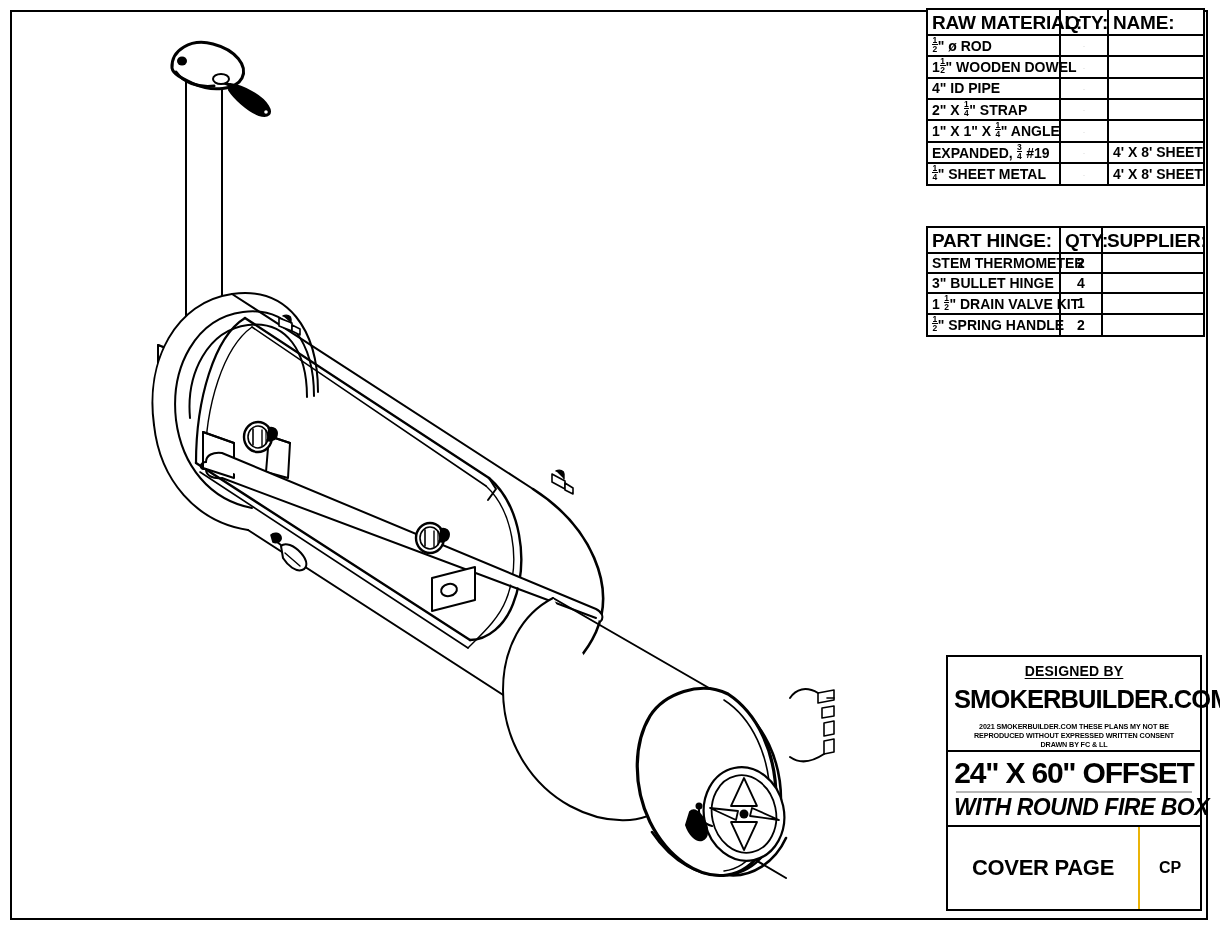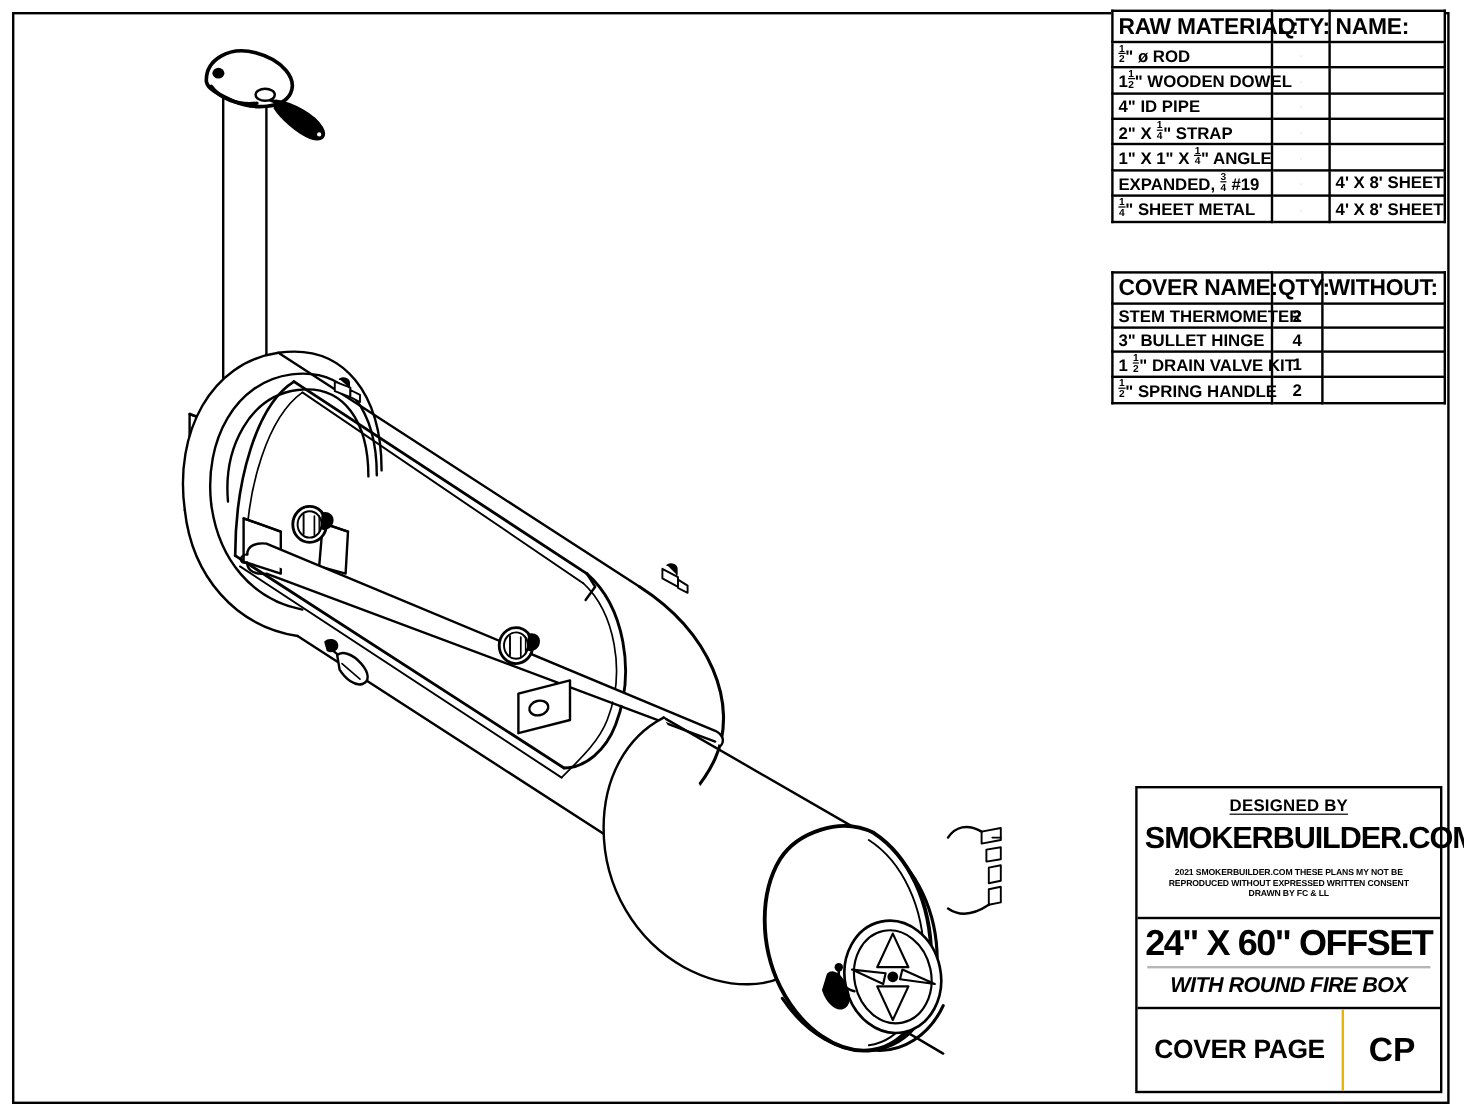--- a/index.html
+++ b/index.html
@@ -50,21 +50,21 @@
   #parts-table col.c-sup{width:102px;}
 
   
   #title-block{
     position:absolute;left:946px;top:655px;width:256px;height:256px;
     border:2px solid #000;box-sizing:border-box;background:#fff;
     display:flex;flex-direction:column;
   }
   #designer-row{
     border-bottom:2px solid #000;box-sizing:border-box;
-    padding:6px 6px 14px;text-align:center;
+    padding:6px 6px 0;text-align:center;
   }
   #designed-by-label{
     font-size:14px;font-weight:bold;letter-spacing:.2px;
     text-decoration:underline;text-underline-offset:2px;
   }
   #company-name{
     font-size:25.5px;font-weight:bold;letter-spacing:-0.9px;
     margin-top:7px;line-height:27px;white-space:nowrap;
   }
   #legal-text{
@@ -74,32 +74,32 @@
   #model-row{
     border-bottom:2px solid #000;box-sizing:border-box;
     text-align:center;padding:4px 6px 6px;
   }
   #model-title{
     font-size:30px;font-weight:bold;letter-spacing:-1.2px;
     line-height:34px;white-space:nowrap;
   }
   #model-rule{height:2px;background:#b6b6b6;margin:1px 2px 3px;}
   #model-subtitle{
-    font-size:18px;font-weight:bold;font-style:italic;
+    font-size:23px;font-weight:bold;font-style:italic;
     letter-spacing:-0.5px;line-height:23px;white-space:nowrap;
   }
   #sheet-row{flex:1;display:flex;}
   #sheet-name{
     flex:1;display:flex;align-items:center;justify-content:center;
     font-size:22px;font-weight:bold;letter-spacing:-0.3px;
     border-right:2px solid #eab308;box-sizing:border-box;
   }
   #sheet-code{
-    width:80px;display:flex;align-items:center;justify-content:center;
-    font-size:28px;font-weight:bold;border-radius:13px;
+    width:60px;display:flex;align-items:center;justify-content:center;
+    font-size:16px;font-weight:bold;border-radius:13px;
   }
   
   #smoker-drawing{position:absolute;left:0;top:0;width:960px;height:932px;}
 </style>
 </head>
 <body>
 
 <div id="sheet-border"></div>
 
 <svg id="smoker-drawing" viewBox="0 0 960 932" xmlns="http://www.w3.org/2000/svg">
@@ -307,23 +307,23 @@
 </table>
 
 <table class="spec-table" id="parts-table">
   <colgroup>
       <col class="c-name">
       <col class="c-qty">
       <col class="c-sup">
     </colgroup>
   <thead>
     <tr>
-      <th>COVER NAME:</th>
+      <th>PART HINGE:</th>
       <th>QTY:</th>
-      <th>WITHOUT:</th>
+      <th>SUPPLIER:</th>
     </tr>
   </thead>
   <tbody id="parts-body">
       <tr>
         <td>STEM THERMOMETER</td>
         <td class="qty-cell">2</td>
         <td></td>
       </tr>
       <tr>
         <td>3" BULLET HINGE</td>

